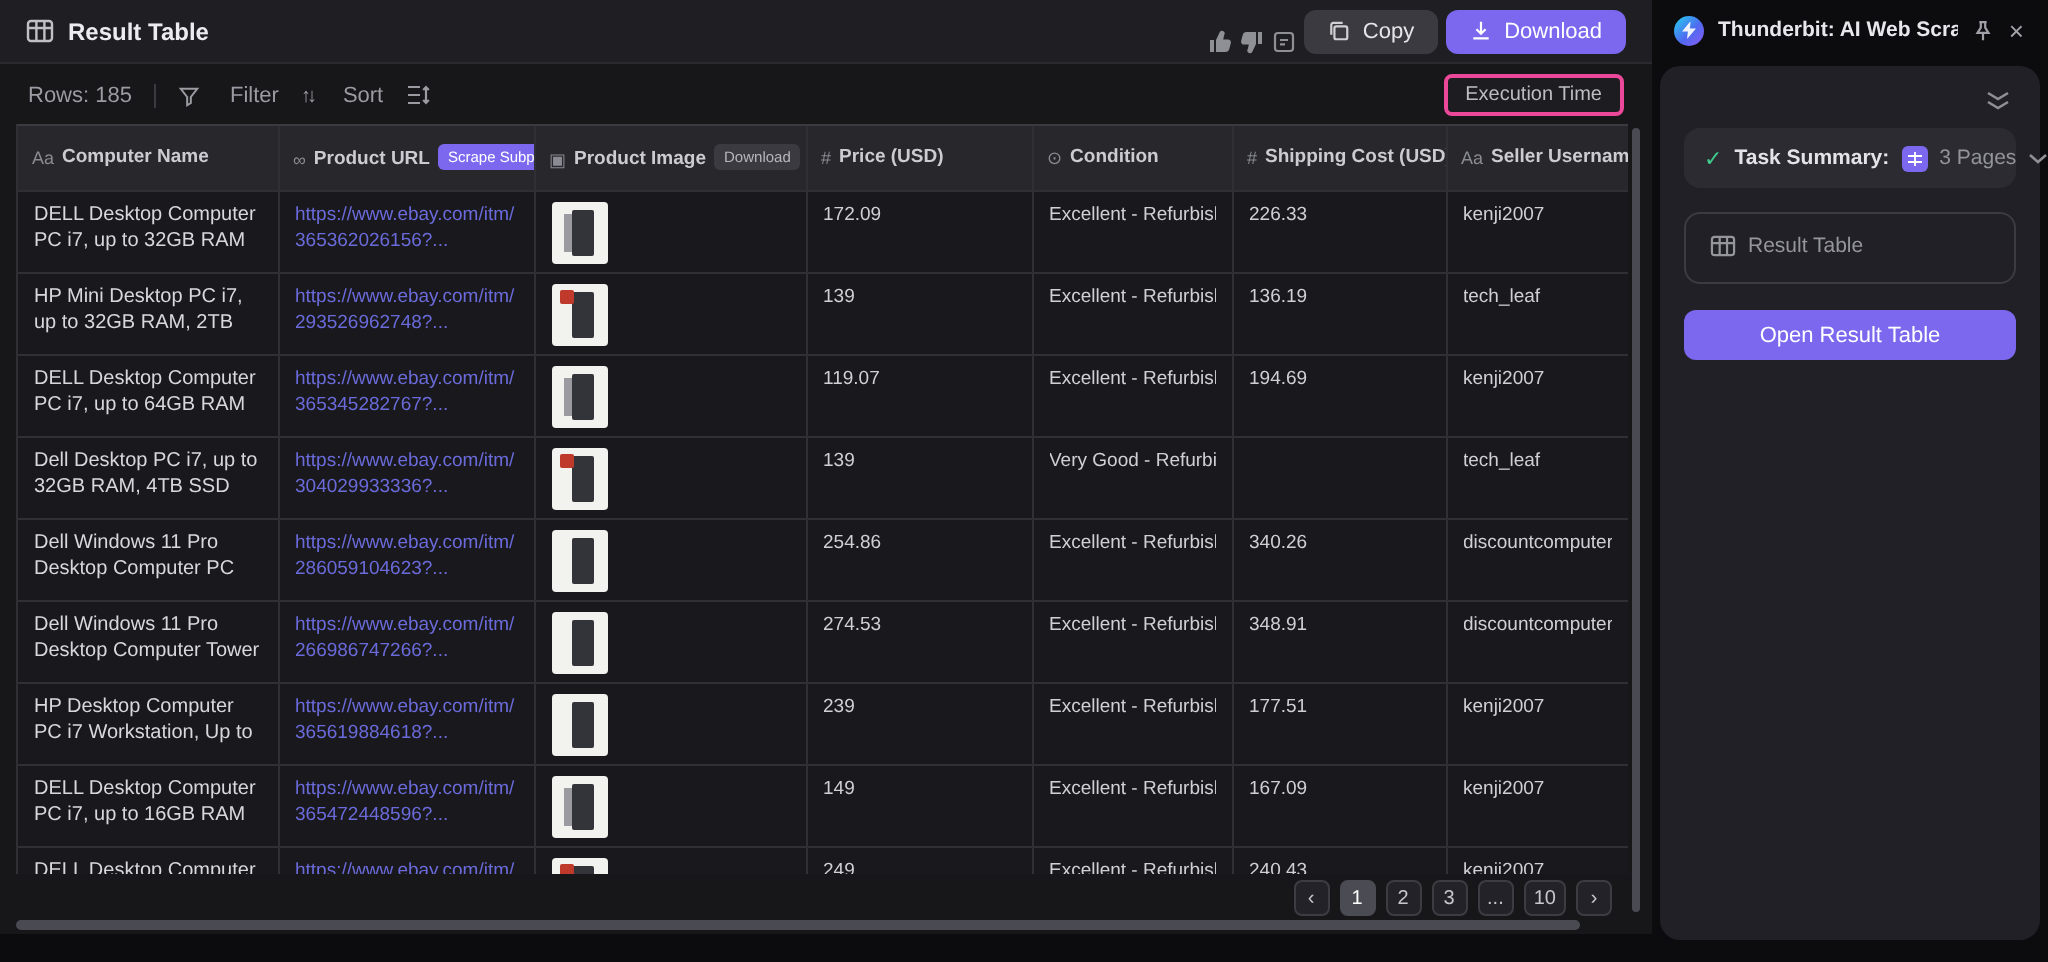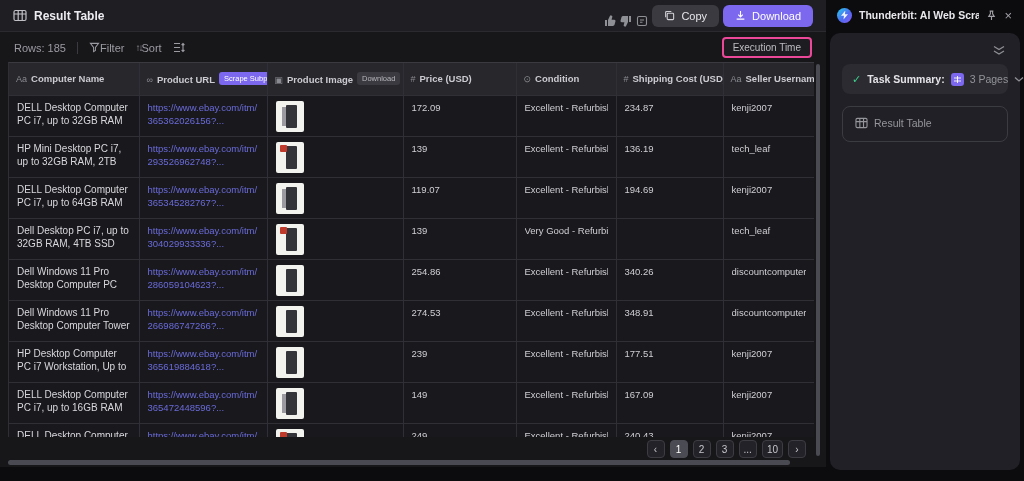--- a/index.html
+++ b/index.html
@@ -11,21 +11,21 @@
   .main { position:absolute; left:0; top:0; width:826px; height:467px; background:#17171a; }
   .titlebar { height:32px; background:#1f1f23; border-bottom:1px solid #2b2b2f; display:flex; align-items:center; padding:0 13px; }
   .ttl { display:flex; align-items:center; gap:7px; color:#ececf0; font-size:12px; font-weight:bold; }
   .tb-actions { margin-left:auto; display:flex; align-items:flex-end; gap:4px; }
   .icon-btn { background:none; border:none; color:#8f8f96; display:flex; align-items:center; cursor:pointer; padding:0; }
   .btn { display:flex; align-items:center; gap:6px; font-size:11px; border-radius:6px; padding:5px 12px; border:none; cursor:pointer; }
   .btn-copy { background:#3a3a40; color:#e6e6ea; }
   .btn-download { background:#7b68ee; color:#ffffff; }
 
   .toolbar { display:flex; align-items:center; gap:11px; padding:0 14px; height:31px; color:#9b9ba2; font-size:11px; }
-  .tool-item { display:flex; align-items:flex-start; gap:0; cursor:pointer; color:#9b9ba2; background:none; border:none; font-size:11px; }
+  .tool-item { display:flex; align-items:flex-end; gap:15px; cursor:pointer; color:#9b9ba2; background:none; border:none; font-size:11px; }
   .tb-divider { width:1px; height:12px; background:#3a3a40; }
   .sort-glyph { font-size:10px; letter-spacing:-2px; }
   .exec-pill { margin-left:auto; border:2px solid #ec4899; color:#bcbcc2; font-size:10px; padding:3px 9px; border-radius:4px; background:#1d1d21; }
 
   .table-wrap { position:absolute; left:8px; top:62px; width:806px; height:375px; overflow:hidden; background:#19191d; border-left:1px solid #2f2f35; border-top:1px solid #3a3a40; }
   table { border-collapse:collapse; table-layout:fixed; width:805px; }
   th,td { border-right:1px solid #2f2f35; border-bottom:1px solid #2f2f35; text-align:left; vertical-align:top; }
   thead th { background:#27272c; height:32px; vertical-align:middle; padding:0 7px; font-size:9.5px; font-weight:bold; color:#cbcbd1; white-space:nowrap; overflow:hidden; }
   .hcell { display:flex; align-items:flex-end; gap:4px; }
   .hicon { color:#8a8a92; font-size:9px; font-weight:normal; flex:none; }
@@ -238,21 +238,21 @@
     <td>
                 <div class="thumb tower-grey"></div>
               </td>
     <td>
                 <div class="oneline c-price">172.09</div>
               </td>
     <td>
                 <div class="oneline c-cond">Excellent - Refurbished</div>
               </td>
     <td>
-                <div class="oneline c-ship">234.87</div>
+                <div class="oneline c-ship">226.33</div>
               </td>
     <td>
                 <div class="oneline c-seller">kenji2007</div>
               </td>
   </tr>
 
   <tr>
     <td>
                 <div class="clip2 c-name">HP Mini Desktop PC i7, up to 32GB RAM, 2TB SSD NVMe,...</div>
               </td>
@@ -510,15 +510,16 @@
           <span>
             <svg width="13" height="12" viewBox="0 0 14 13" fill="none" stroke="#95959c" stroke-width="1.2">
                 <rect x="1" y="1.5" width="12" height="10" rx="1.5"></rect>
                 <path d="M1 5h12M5.2 1.5v10M9.2 1.5v10"></path>
               </svg>
           </span>
           <span>Result Table</span>
         </div>
       </div>
 
+      <button class="open-btn">Open Result Table</button>
     </div>
   </div>
 </div>
 
 </body></html>

